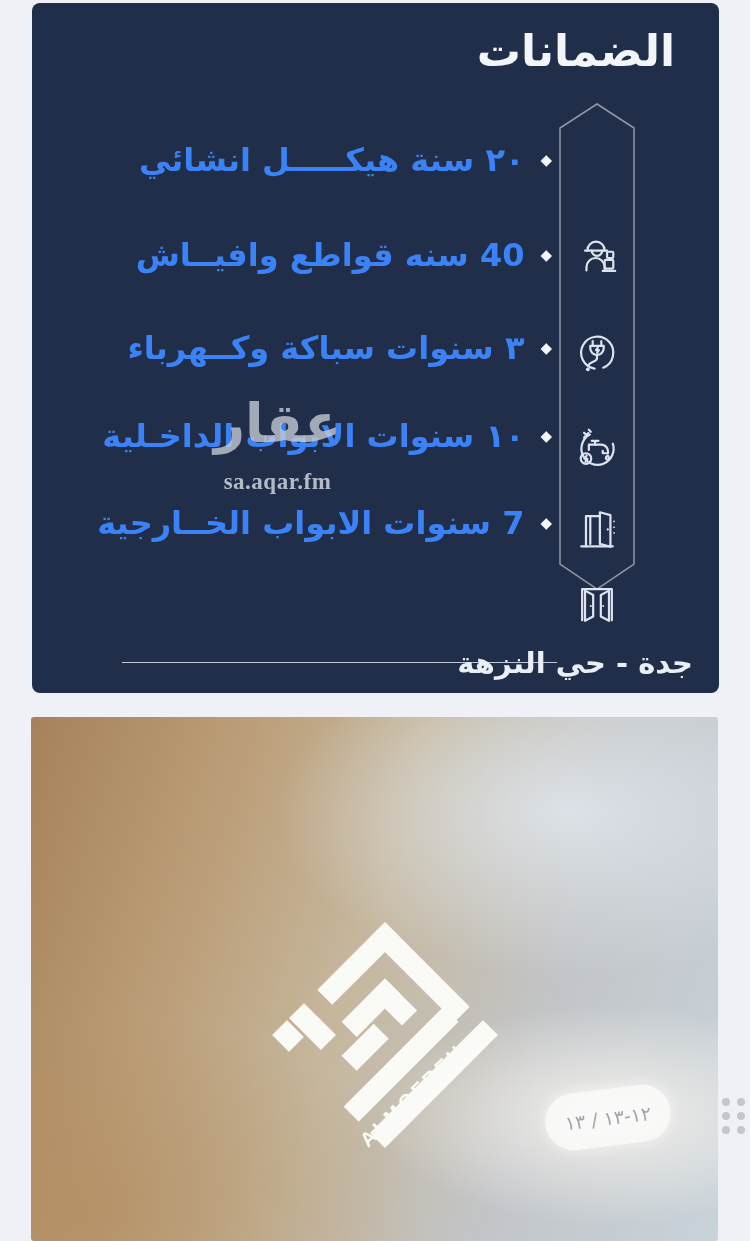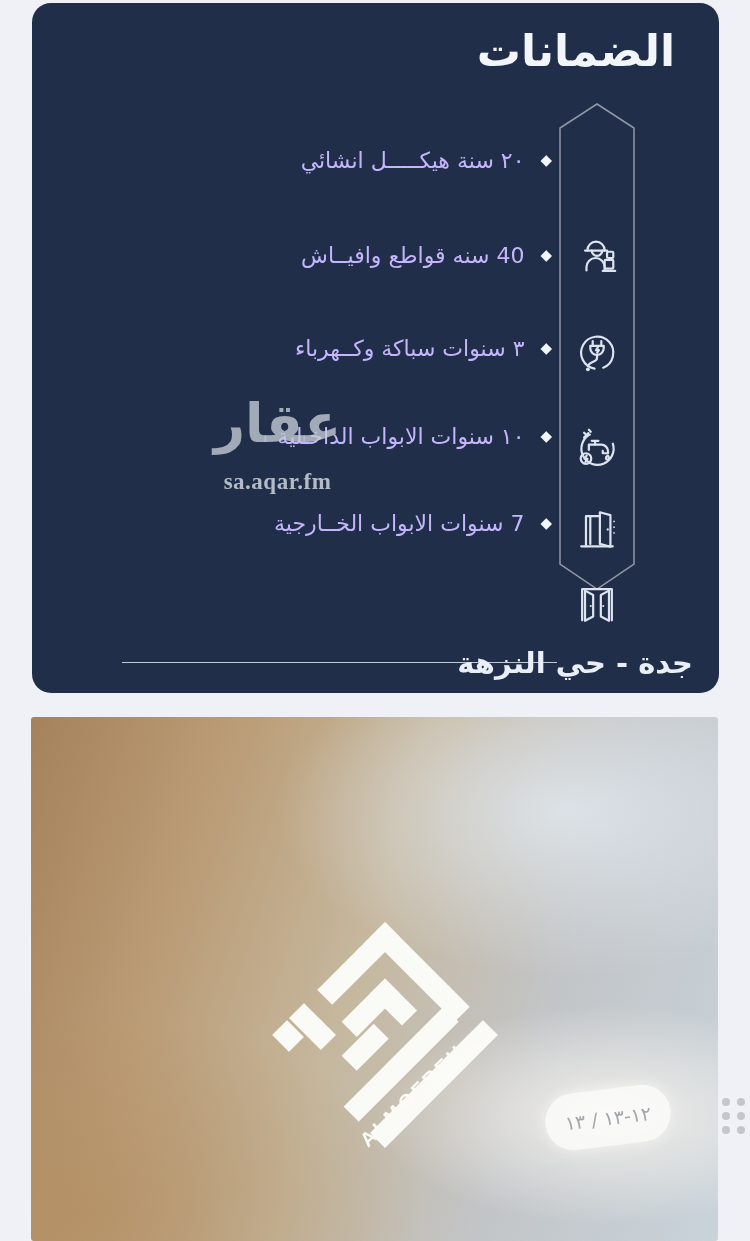--- a/index.html
+++ b/index.html
@@ -3,40 +3,40 @@
 <meta charset="utf-8">
 <style>
   * { margin:0; padding:0; box-sizing:border-box; }
   html,body { width:750px; height:1241px; overflow:hidden; }
   body { font-family:"DejaVu Sans", sans-serif; background:#f0f1f6; }
   #stage { position:relative; width:750px; height:1241px; background:#f0f1f6; }
 
   
   .warranty-card {
     position:absolute; left:32px; top:3px; width:687px; height:690px;
-    background:#202e49; border-radius:19px;
+    background:#202e49; border-radius:8px;
   }
   .card-title {
     position:absolute; top:22px; right:44px;
     font-size:44px; font-weight:bold; color:#f2f5fa; letter-spacing:0;
   }
   .icons-column { position:absolute; left:527px; top:100px; width:76px; height:487px; }
   .icons-column svg.colshape { position:absolute; left:0; top:0; }
   .col-icon { position:absolute; left:15px; width:46px; height:46px; }
   .ci-1 { top:132px; } .ci-2 { top:227px; } .ci-3 { top:322px; }
   .ci-4 { top:404px; } .ci-5 { top:479px; }
 
   .w-row {
     position:absolute; right:167px; transform:translateY(-50%);
     display:flex; direction:rtl; align-items:center; gap:16px; white-space:nowrap;
   }
   .wr-1 { top:157px; } .wr-2 { top:252px; } .wr-3 { top:345px; }
   .wr-4 { top:433px; } .wr-5 { top:520px; }
   .w-bullet { font-size:15px; color:#f2f5fa; line-height:1; }
-  .w-label  { font-size:22px; font-weight:normal; color:#c4b5fd; }
+  .w-label  { font-size:32px; font-weight:bold; color:#3b82f6; }
 
   .footer-location {
     position:absolute; top:643px; right:26px;
     font-size:29px; font-weight:bold; color:#e9eef7; direction:rtl;
   }
   .footer-line {
     position:absolute; left:90px; top:659px; width:435px; height:0;
     border-top:1.5px solid rgba(219,228,241,0.85);
   }
 

